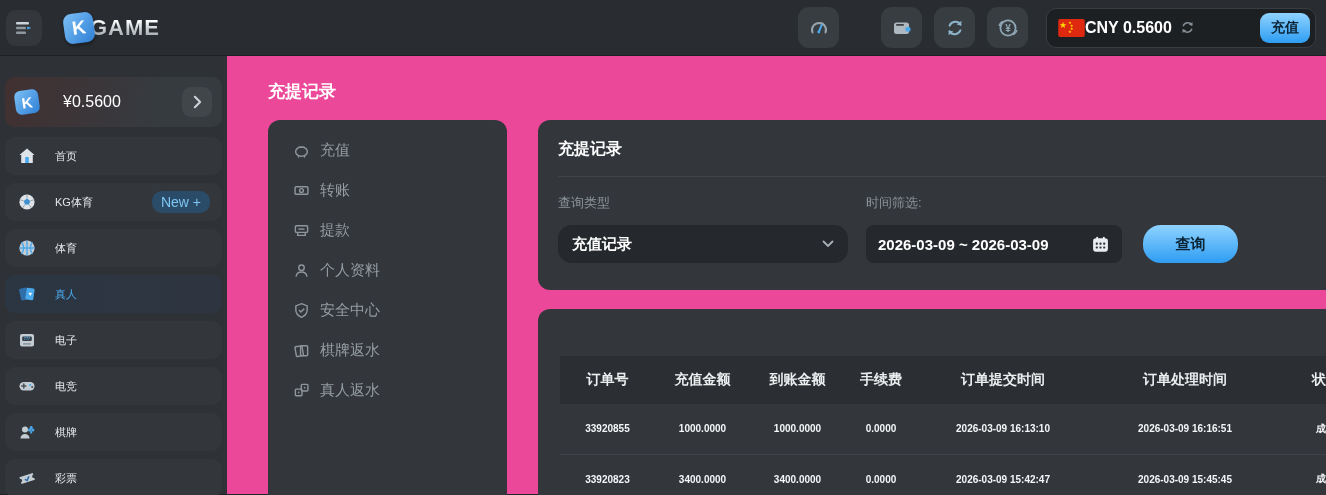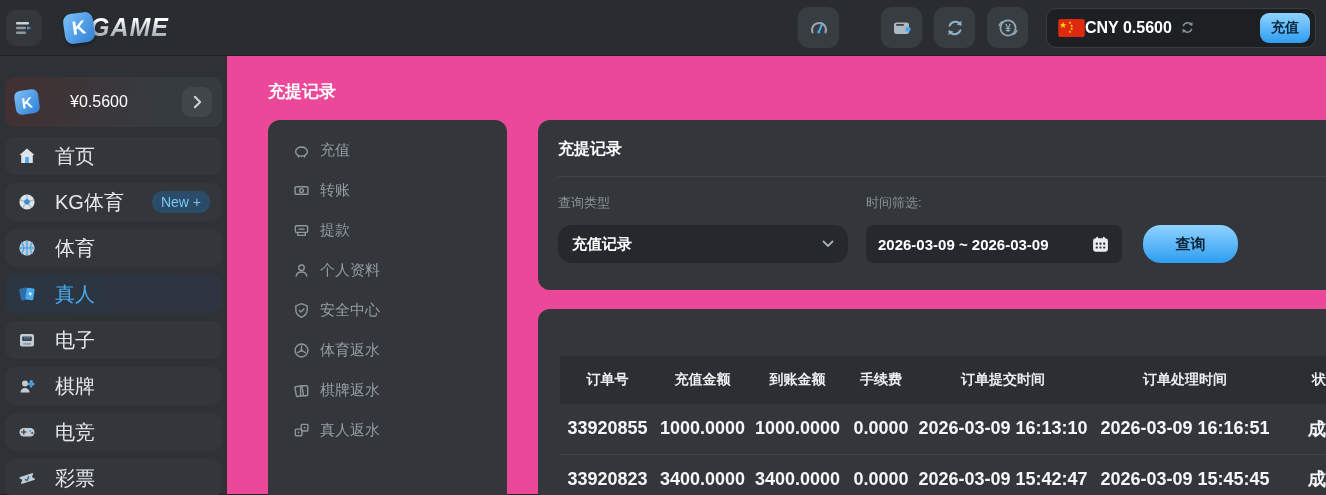--- a/index.html
+++ b/index.html
@@ -18,21 +18,21 @@
     display:flex; align-items:center; justify-content:center; border:none; cursor:pointer; flex-shrink:0;
   }
   .logo { display:flex; align-items:center; margin-left:22px; cursor:pointer; }
   .logo-k {
     width:30px; height:30px; border-radius:8px;
     background:linear-gradient(135deg,#7cc0f5,#2e7fd6);
     transform:rotate(-8deg); display:flex; align-items:center; justify-content:center;
     color:#fff; font-weight:bold; font-size:19px; box-shadow:0 2px 4px rgba(0,0,0,.4);
   }
   .logo-text {
-    margin-left:-4px; font-size:25px; font-weight:bold; font-style:italic; letter-spacing:1px;
+    margin-left:-4px; font-size:22px; font-weight:bold; letter-spacing:1px;
     background:linear-gradient(180deg,#fbfcfd 25%,#c7ccd1 55%,#8f969c 100%);
     -webkit-background-clip:text; background-clip:text; color:transparent;
   }
   .topbar-right { margin-left:auto; display:flex; align-items:center; }
   .tb-btn {
     width:41px; height:41px; border-radius:11px; background:#383d42;
     display:flex; align-items:center; justify-content:center; border:none; cursor:pointer; flex-shrink:0;
   }
   .tb-btn + .tb-btn { margin-left:12px; }
   .speed-gap { margin-right:30px; }
@@ -54,31 +54,31 @@
   .balance-card {
     height:50px; border-radius:10px; display:flex; align-items:center; padding:0 10px;
     background:linear-gradient(100deg,#413031 0%,#363b40 70%);
     margin-bottom:10px; cursor:pointer;
   }
   .balance-k {
     width:24px; height:24px; border-radius:6px;
     background:linear-gradient(135deg,#7cc0f5,#2e7fd6); transform:rotate(-8deg);
     display:flex; align-items:center; justify-content:center; color:#fff; font-weight:bold; font-size:15px;
   }
-  .balance-amt { margin-left:31px; font-size:16px; color:#fff; }
+  .balance-amt { margin-left:24px; font-size:16px; color:#fff; }
   .balance-expand {
     margin-left:auto; width:30px; height:30px; border-radius:9px; background:#41464b;
     border:none; display:flex; align-items:center; justify-content:center; cursor:pointer;
   }
   .nav-item {
     height:38px; border-radius:10px; background:#33373b; margin-bottom:8px;
     display:flex; align-items:center; padding:0 12px; cursor:pointer;
   }
   .nav-item .nav-ic { width:20px; display:flex; justify-content:center; }
-  .nav-label { margin-left:18px; font-size:20px; color:#e4e8eb; }
+  .nav-label { margin-left:18px; font-size:11px; color:#e4e8eb; }
   .nav-item.active { background:linear-gradient(90deg,#2b3642,#2e3540); }
   .nav-item.active .nav-label { color:#4aa8ec; }
   .nav-badge {
     margin-left:auto; background:#2b4c68; color:#7cc6f2; font-size:14px;
     padding:3px 9px; border-radius:10px; white-space:nowrap;
   }
   
   .main { flex:1; min-width:0; background:#ec4899; padding:24px 0 0 41px; }
   .page-title { font-size:17px; font-weight:bold; color:#fff; margin-bottom:17px; }
   .columns { display:flex; gap:31px; align-items:flex-start; }
@@ -111,21 +111,21 @@
   .date-box .cal { margin-left:auto; display:flex; }
   .search-btn {
     width:95px; height:38px; border:none; border-radius:18px; cursor:pointer;
     background:linear-gradient(180deg,#8fd3ff,#2e9df2);
     color:#0a2335; font-weight:bold; font-size:15px; font-family:inherit;
   }
   .table-card { height:242px; padding:47px 0 0 22px; }
   table.records { border-collapse:collapse; width:811px; table-layout:fixed; }
   table.records thead tr { background:#2b2f33; height:48px; }
   table.records th { font-size:14px; font-weight:bold; color:#eceef0; text-align:center; }
-  table.records td { font-size:18px; font-weight:bold; color:#f4f6f7; text-align:center; height:50px; }
+  table.records td { font-size:10px; font-weight:bold; color:#f4f6f7; text-align:center; height:50px; }
   table.records tbody tr + tr td { border-top:1px solid #40444a; }
   svg { display:block; }
 </style>
 </head>
 <body>
 
 <div class="topbar">
   <button class="icon-btn-sq">
     <span>
       <svg viewBox="0 0 22 22" width="22" height="22">
@@ -285,48 +285,48 @@
           <text x="10" y="10.2" font-size="3.8" fill="#4aa8ec" text-anchor="middle" font-weight="bold">777</text>
           <rect x="6" y="13" width="8" height="1.8" rx="0.9" fill="#8f9aa2"></rect>
         </svg>
       </span>
       <span class="nav-label">电子</span>
     </div>
 
     <div class="nav-item">
       <span class="nav-ic">
         <svg viewBox="0 0 20 20" width="20" height="20">
+          <rect x="2.5" y="6" width="15" height="8.5" rx="4.2" fill="#c3ccd3"></rect>
+          <path d="M6.8 8 v4 M4.8 10 h4" stroke="#4a5056" stroke-width="1.5" stroke-linecap="round"></path>
+          <circle cx="13.2" cy="9" r="1.1" fill="#4aa8ec"></circle>
+          <circle cx="15.2" cy="11" r="1.1" fill="#4a5056"></circle>
+        </svg>
+      </span>
+      <span class="nav-label">电竞</span>
+    </div>
+
+    <div class="nav-item">
+      <span class="nav-ic">
+        <svg viewBox="0 0 20 20" width="20" height="20">
           <circle cx="8" cy="7.5" r="3" fill="#c3ccd3"></circle>
           <path d="M3.5 16.5 c0-3 2-4.6 4.5-4.6 s4.5 1.6 4.5 4.6 Z" fill="#c3ccd3"></path>
           <g fill="#4aa8ec">
             <circle cx="14.2" cy="5.6" r="1.6"></circle>
               <circle cx="12.6" cy="8" r="1.6"></circle>
               <circle cx="15.8" cy="8" r="1.6"></circle>
             <path d="M13.6 8.8 h1.2 l0.5 2.8 h-2.2 Z"></path>
           </g>
         </svg>
       </span>
       <span class="nav-label">棋牌</span>
     </div>
 
     <div class="nav-item">
       <span class="nav-ic">
         <svg viewBox="0 0 20 20" width="20" height="20">
-          <rect x="2.5" y="6" width="15" height="8.5" rx="4.2" fill="#c3ccd3"></rect>
-          <path d="M6.8 8 v4 M4.8 10 h4" stroke="#4a5056" stroke-width="1.5" stroke-linecap="round"></path>
-          <circle cx="13.2" cy="9" r="1.1" fill="#4aa8ec"></circle>
-          <circle cx="15.2" cy="11" r="1.1" fill="#4a5056"></circle>
-        </svg>
-      </span>
-      <span class="nav-label">电竞</span>
-    </div>
-
-    <div class="nav-item">
-      <span class="nav-ic">
-        <svg viewBox="0 0 20 20" width="20" height="20">
           <g transform="rotate(-18 10 10)">
             <path d="M3 7 h14 v1.8 a1.7 1.7 0 0 0 0 3.4 V14 H3 v-1.8 a1.7 1.7 0 0 0 0-3.4 Z" fill="#c3ccd3"></path>
             <path d="M7.5 10.6 l1.8 1.8 3-3.4" stroke="#2f6ea9" stroke-width="1.6" fill="none"></path>
           </g>
         </svg>
       </span>
       <span class="nav-label">彩票</span>
     </div>
   </aside>
 
@@ -375,30 +375,20 @@
           <span class="submenu-label">个人资料</span>
         </div>
         <div class="submenu-item">
           <span class="sm-ic">
             <svg viewBox="0 0 18 18" width="17" height="17" fill="none" stroke="#8e969c" stroke-width="1.5">
               <path d="M9 1.8 L15 4.2 V8.6 c0 4-2.6 6.2-6 7.6 C5.6 14.8 3 12.6 3 8.6 V4.2 Z"></path>
               <path d="M6.4 8.6 l1.9 1.9 L12 7"></path>
             </svg>
           </span>
           <span class="submenu-label">安全中心</span>
-        </div>
-        <div class="submenu-item">
-          <span class="sm-ic">
-            <svg viewBox="0 0 18 18" width="17" height="17" fill="none" stroke="#8e969c" stroke-width="1.5">
-              <circle cx="9" cy="9" r="6.8"></circle>
-                <circle cx="9" cy="9" r="1.7" fill="#8e969c" stroke="none"></circle>
-              <path d="M9 7.3 V3.6 M10.5 9.8 l3.2 1.8 M7.5 9.8 l-3.2 1.8"></path>
-            </svg>
-          </span>
-          <span class="submenu-label">体育返水</span>
         </div>
         <div class="submenu-item">
           <span class="sm-ic">
             <svg viewBox="0 0 18 18" width="17" height="17" fill="none" stroke="#8e969c" stroke-width="1.5">
               <rect x="2.8" y="4.5" width="7.5" height="10.5" rx="1" transform="rotate(-10 6.5 9.7)"></rect>
               <rect x="8" y="4" width="7.5" height="10.5" rx="1"></rect>
             </svg>
           </span>
           <span class="submenu-label">棋牌返水</span>
         </div>

